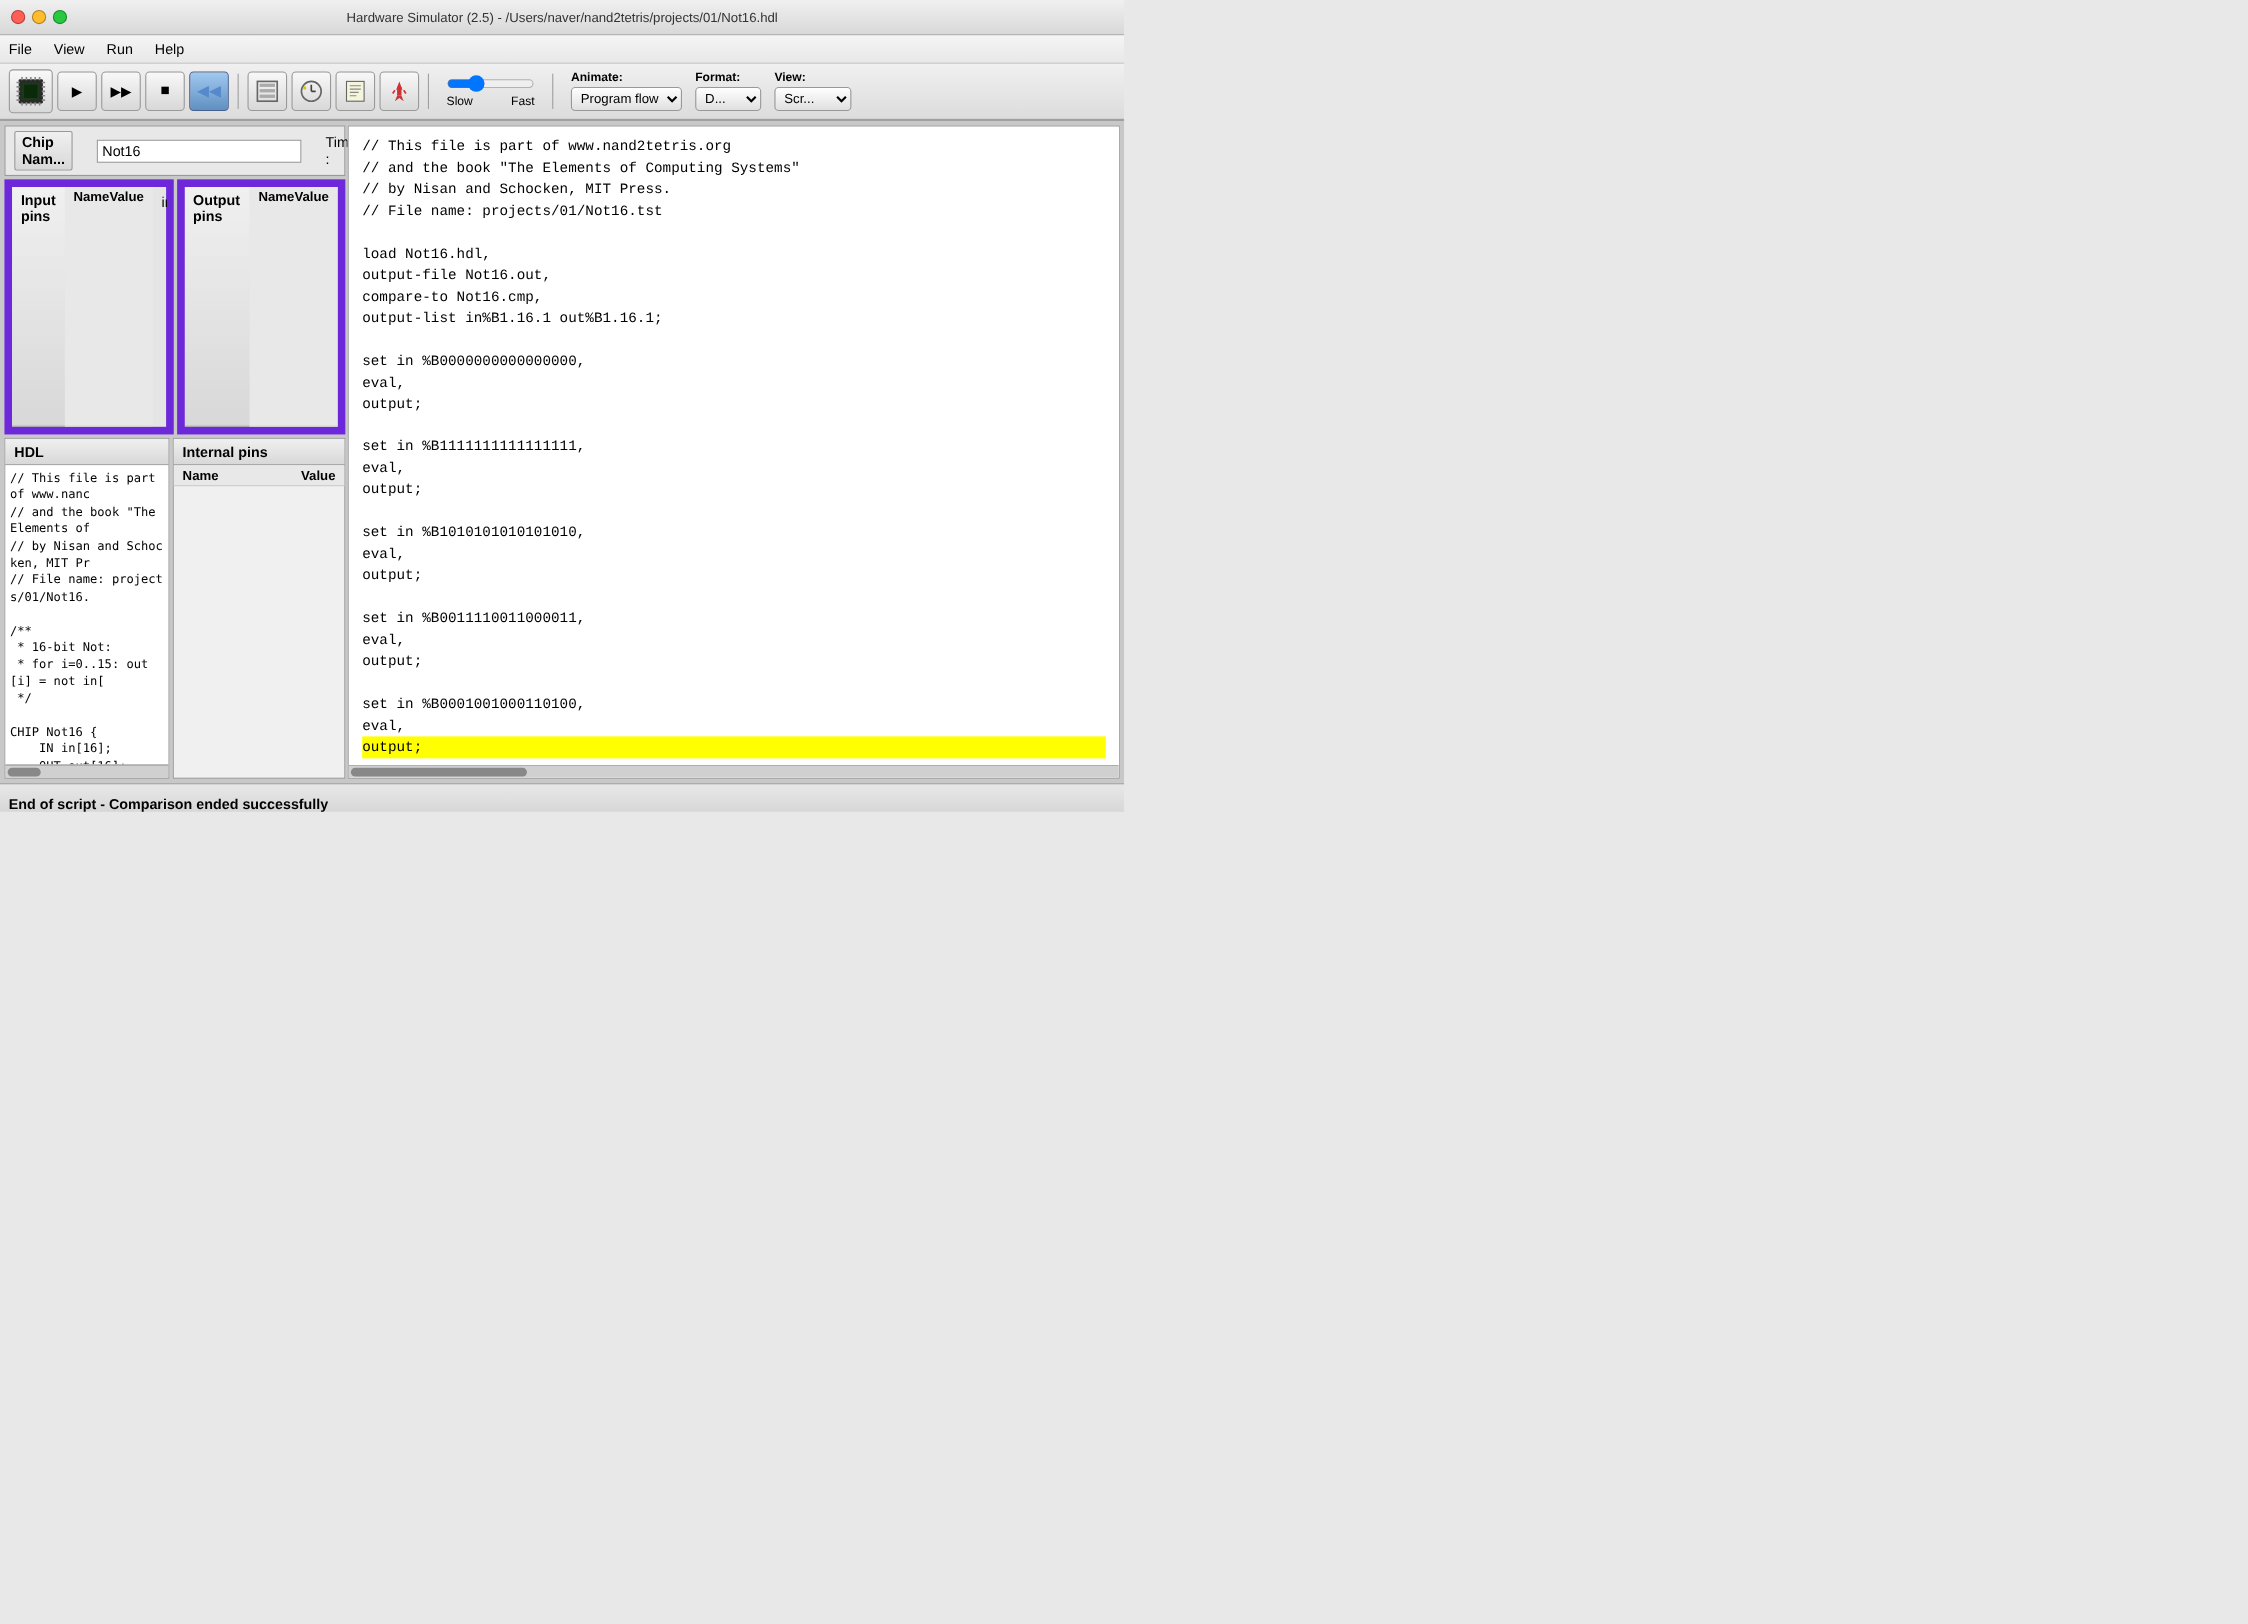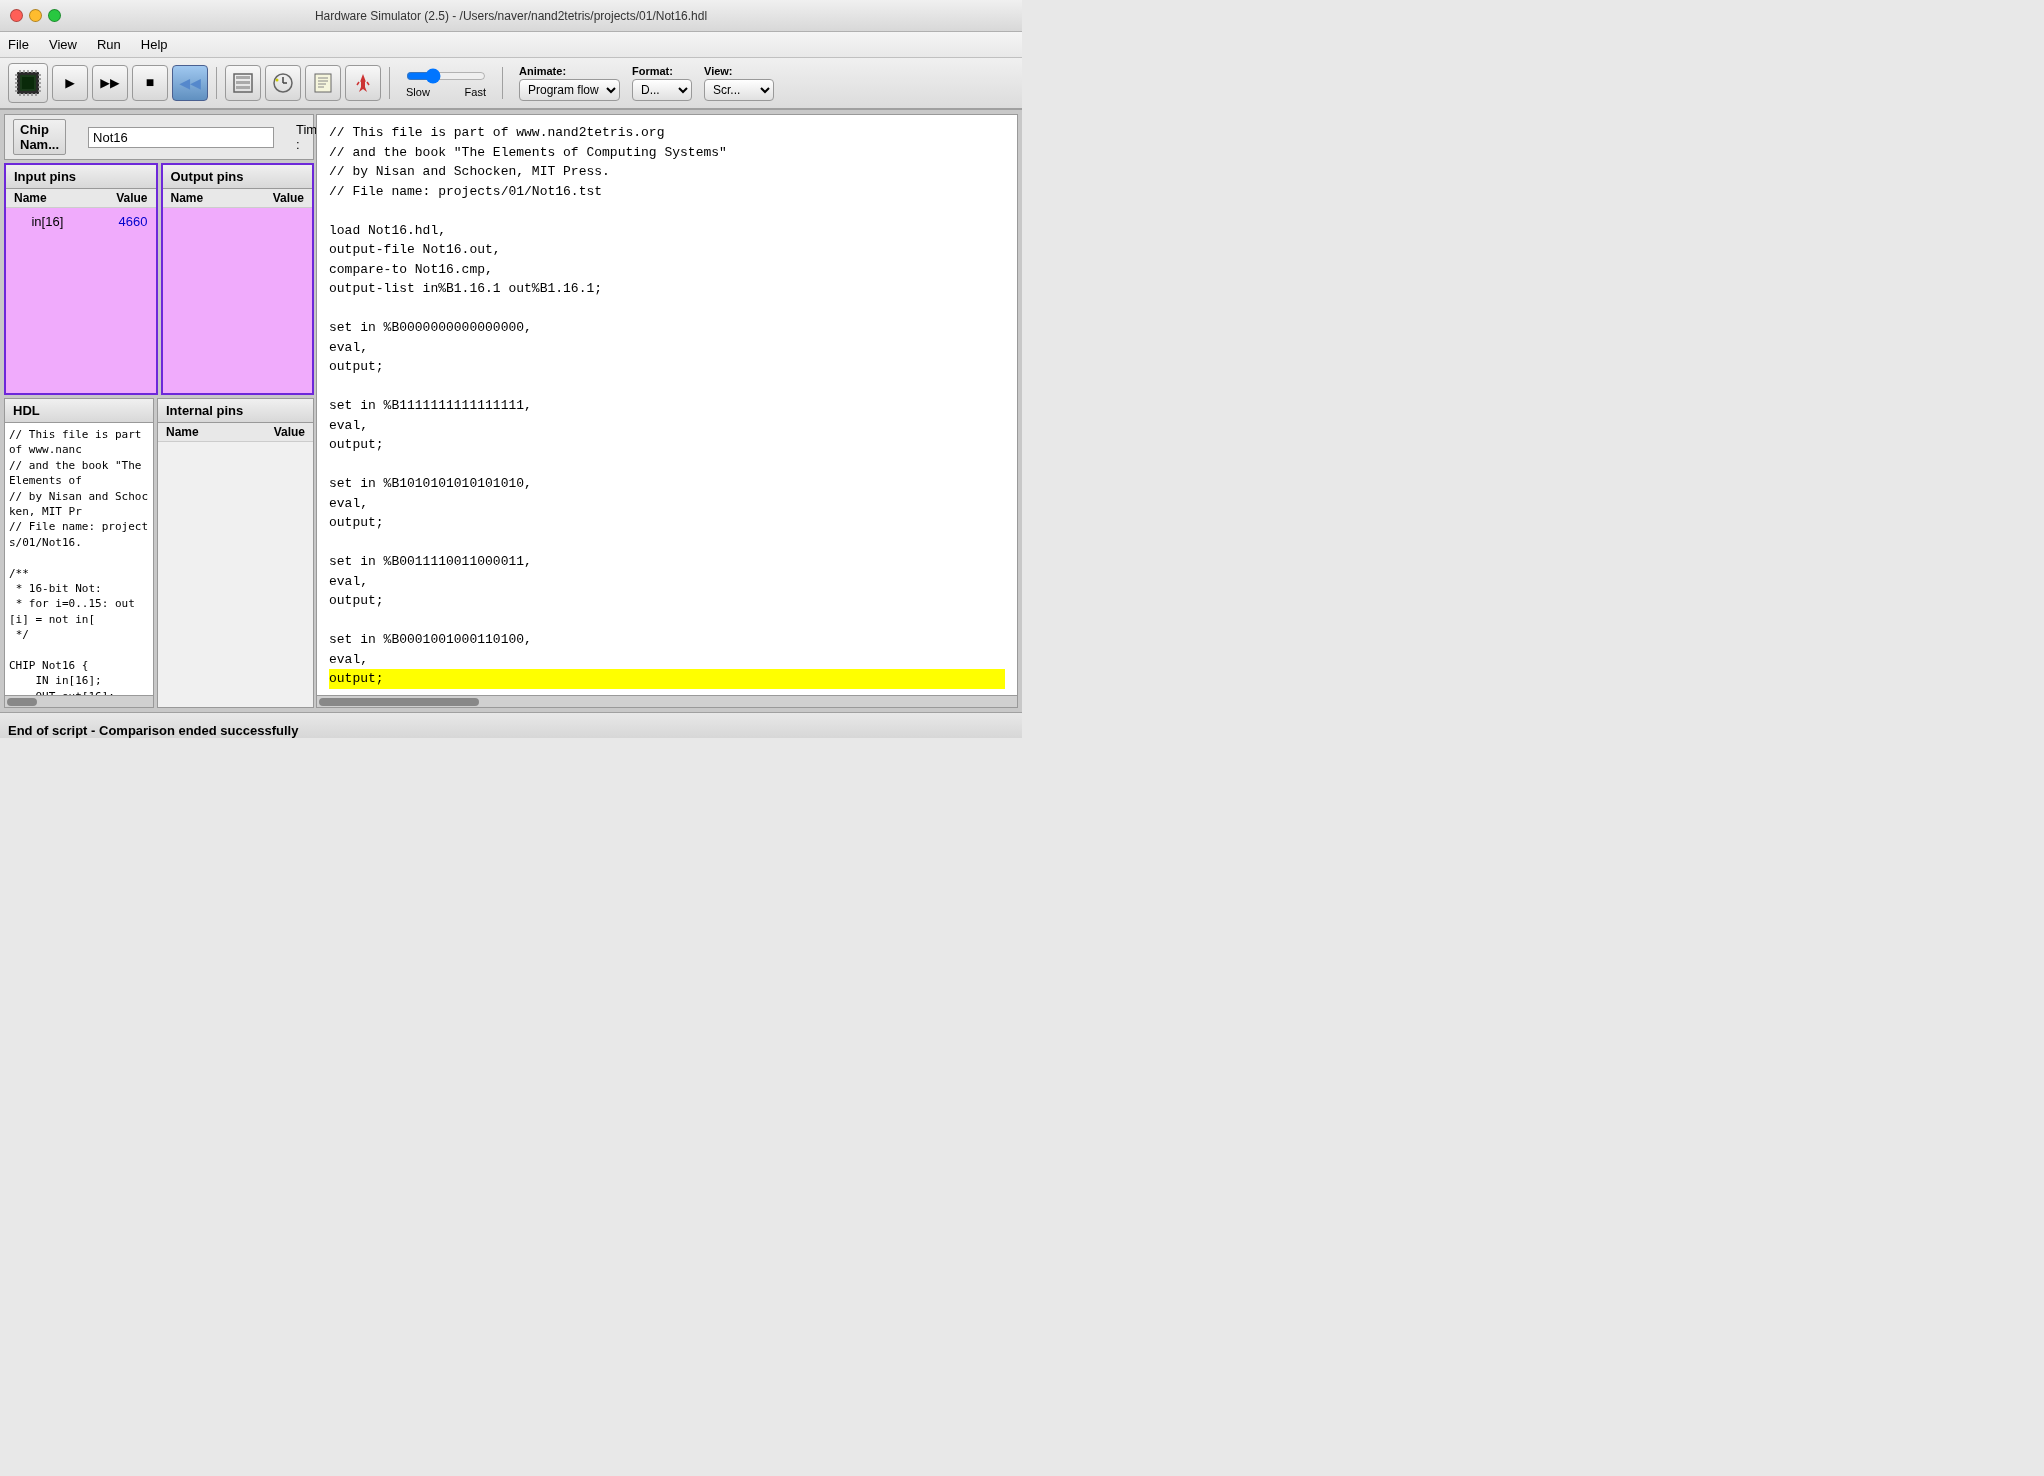--- a/index.html
+++ b/index.html
@@ -190,24 +190,23 @@
       text-align: center;
     }
 
     
     .pins-row {
       display: flex;
       gap: 3px;
       flex: 1;
     }
     .panel {
-      background: #f0abfc;
-      border: 2px solid #6d28d9;
-      display: flex;
-      flex-direction: column;
+      background: #e5e5e5;
+      border: 7px solid #6d28d9;
+      display: flex;
       overflow: hidden;
     }
     .panel-header {
       background: linear-gradient(to bottom, #f0f0f0, #d8d8d8);
       border-bottom: 1px solid #999;
       padding: 4px 8px;
       font-weight: bold;
       font-family: -apple-system, sans-serif;
       font-size: 13px;
     }

